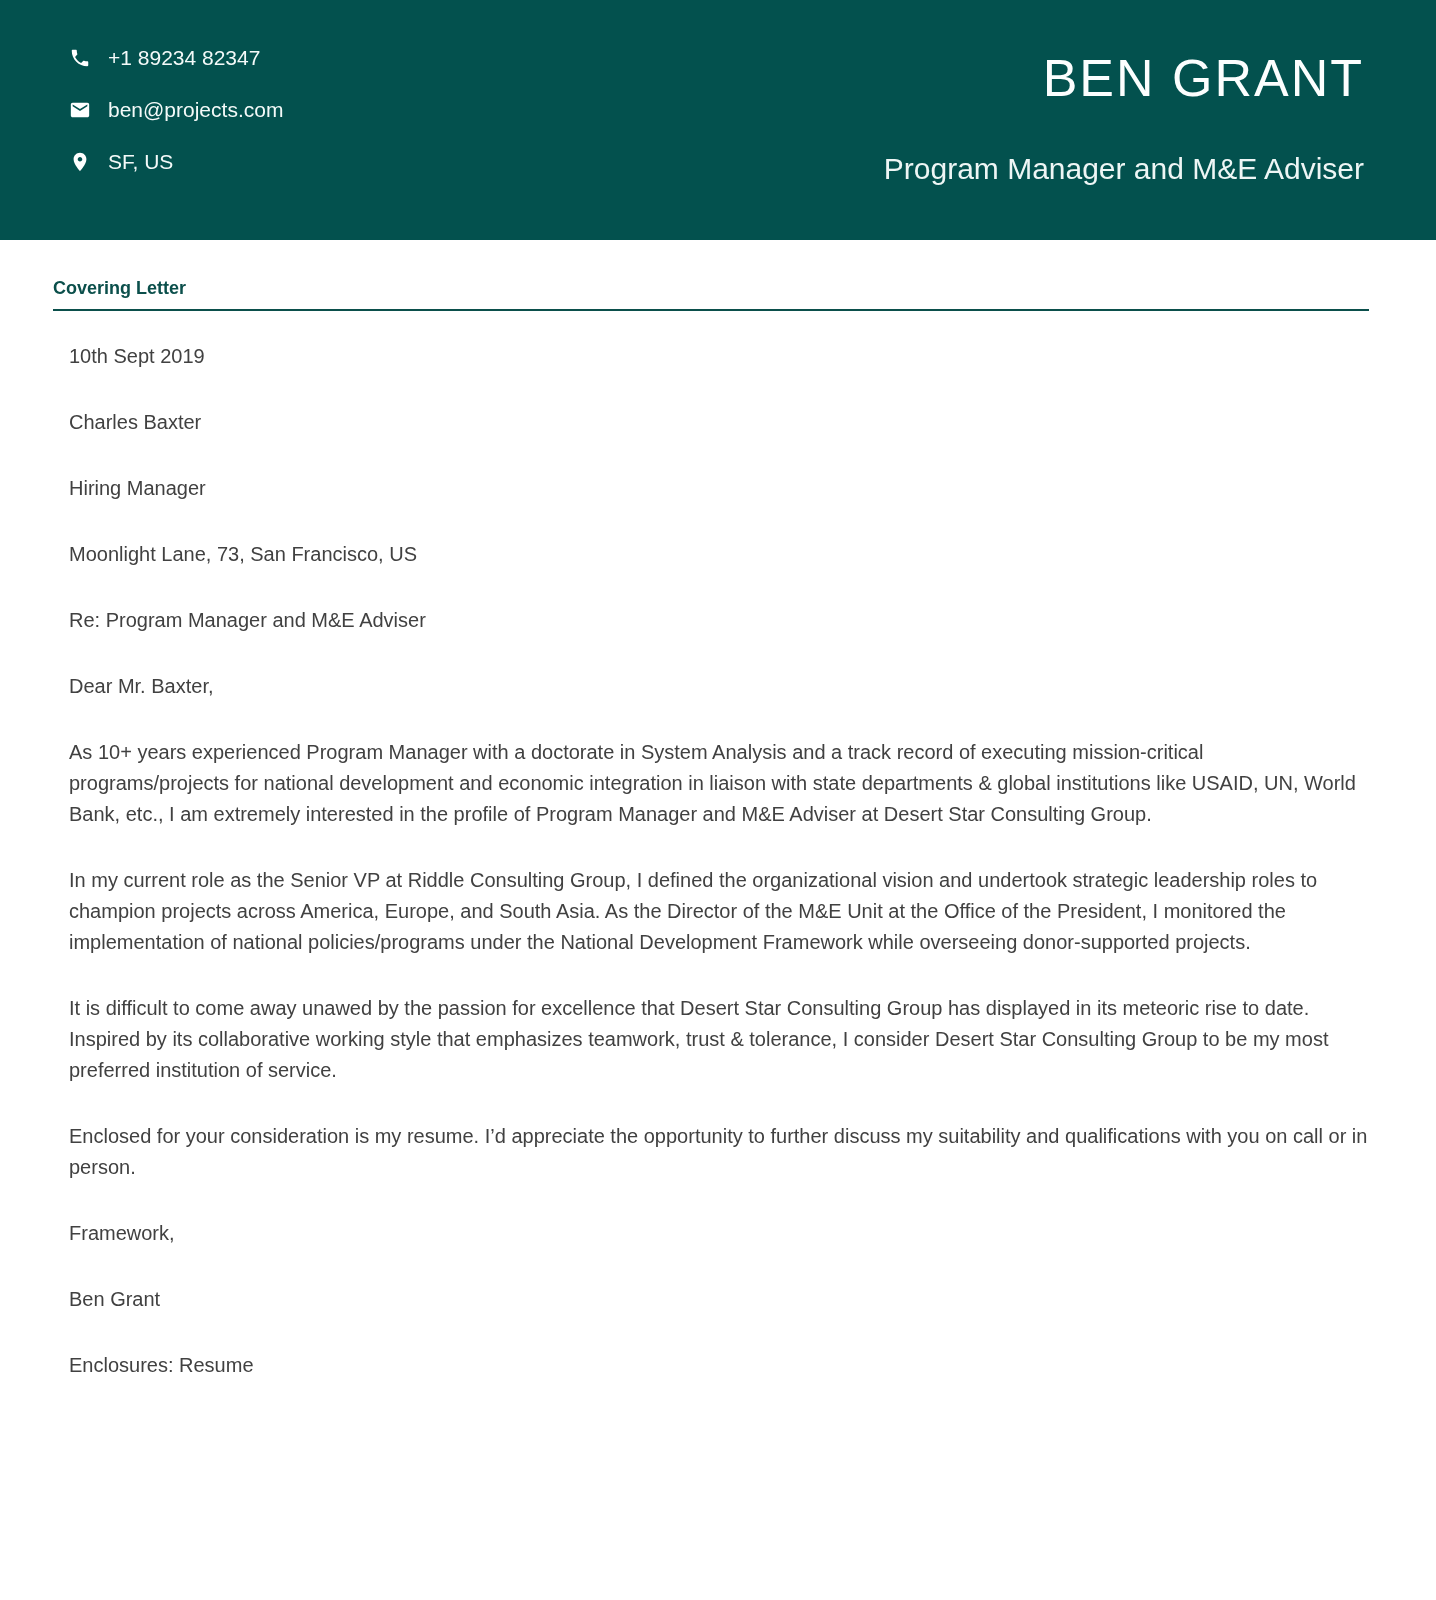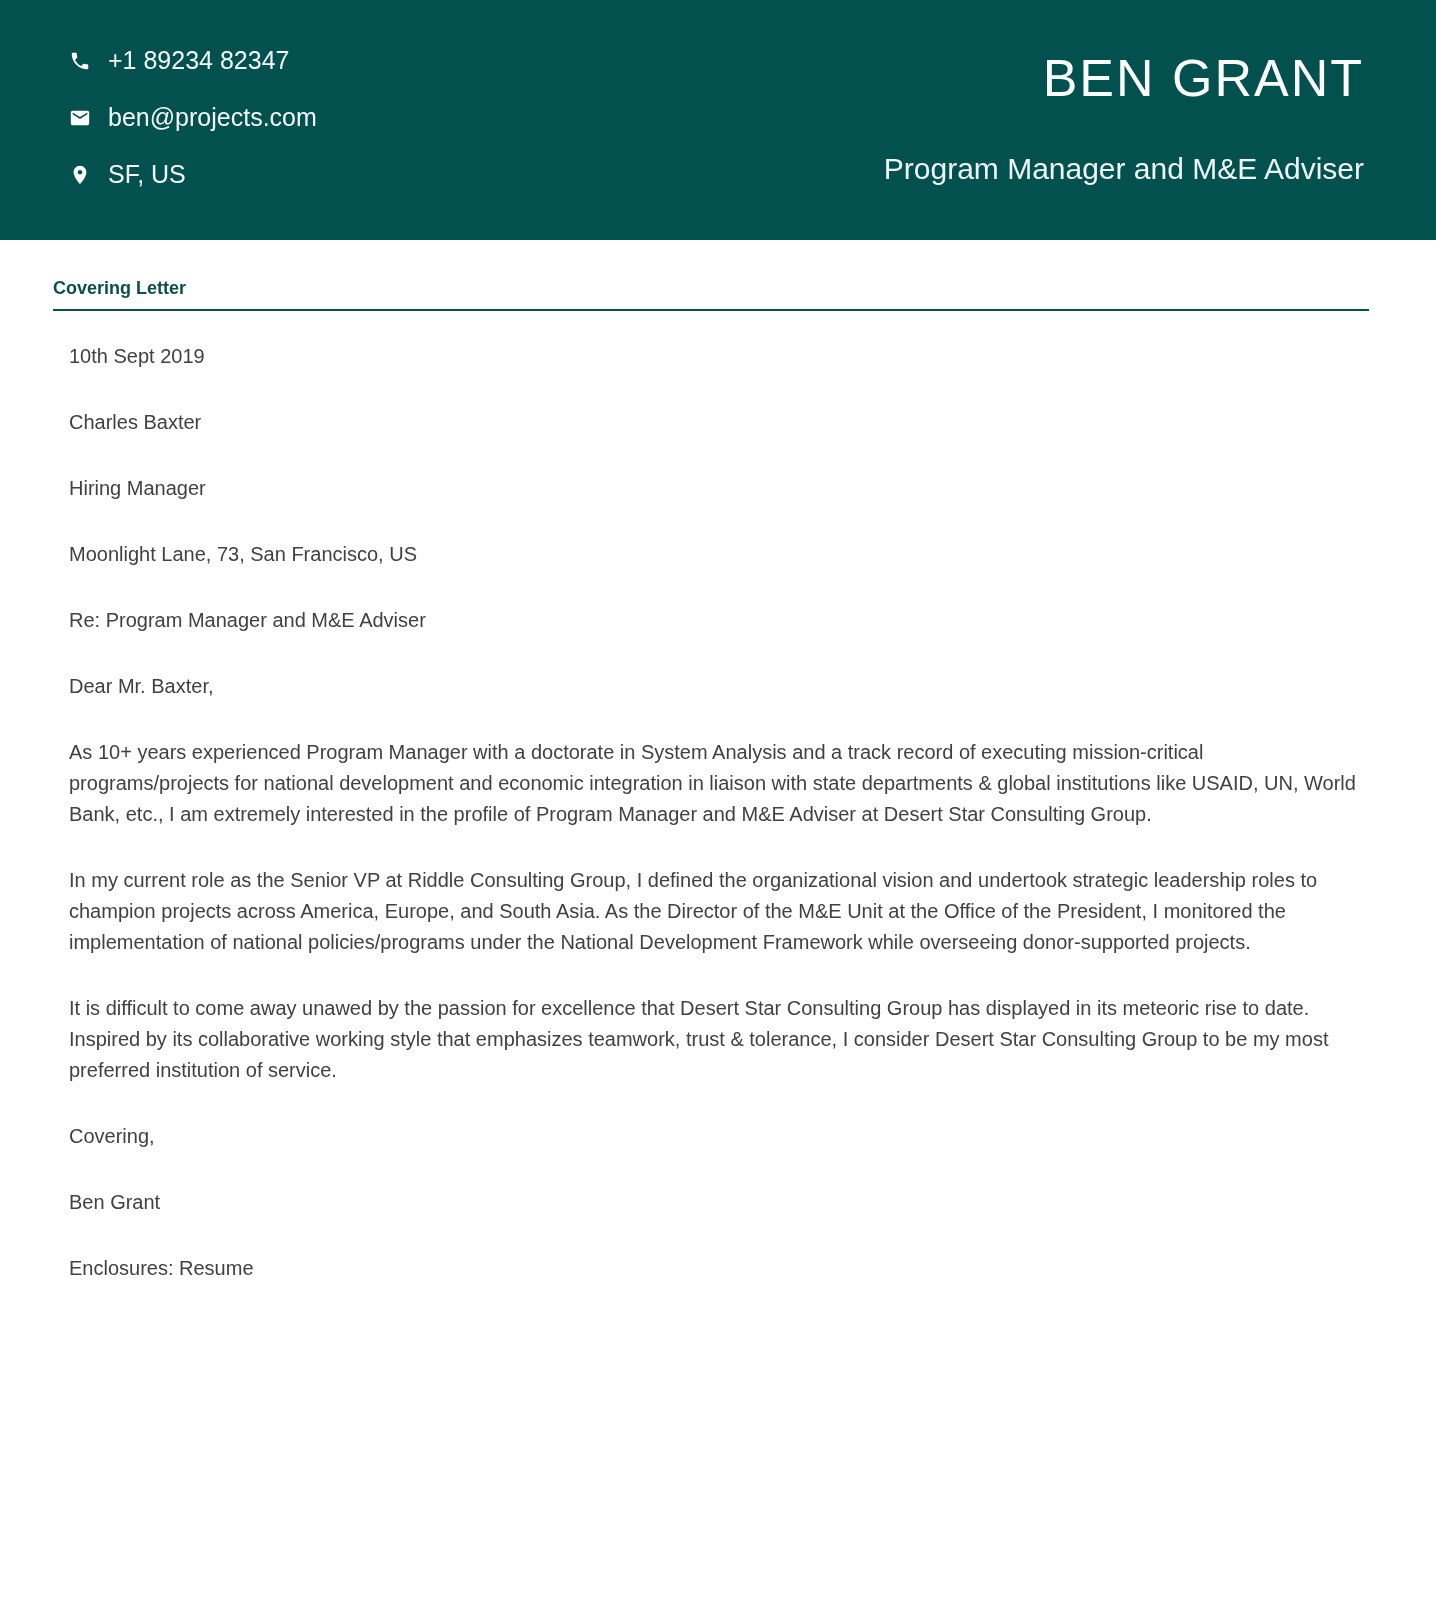--- a/index.html
+++ b/index.html
@@ -17,21 +17,21 @@
   }
   
   .header{
     width:100%;height:240px;
     background:var(--header-bg,#03514e);
     color:#f4faf9;
     display:flex;justify-content:space-between;
     padding:46px 72px 0 68px;
   }
   .contacts{display:flex;flex-direction:column;gap:28px;}
-  .contact-row{display:flex;align-items:center;gap:16px;font-size:25px;}
+  .contact-row{display:flex;align-items:center;gap:16px;font-size:21px;}
   .contact-row .icon{width:24px;height:24px;display:inline-flex;align-items:center;justify-content:center;}
   .contact-row svg{width:22px;height:22px;fill:#ffffff;}
   .identity{text-align:right;}
   .name{
     font-size:52px;
     font-weight:400;
     letter-spacing:2px;
     line-height:1;
     margin-top:6px;
     color:#fcfefe;
@@ -108,18 +108,19 @@
 
     <p>10th Sept 2019</p>
     <p>Charles Baxter</p>
     <p>Hiring Manager</p>
     <p>Moonlight Lane, 73, San Francisco, US</p>
     <p>Re: Program Manager and M&amp;E Adviser</p>
     <p>Dear Mr. Baxter,</p>
     <p>As 10+ years experienced Program Manager with a doctorate in System Analysis and a track record of executing mission-critical programs/projects for national development and economic integration in liaison with state departments &amp; global institutions like USAID, UN, World Bank, etc., I am extremely interested in the profile of Program Manager and M&amp;E Adviser at Desert Star Consulting Group.</p>
     <p>In my current role as the Senior VP at Riddle Consulting Group, I defined the organizational vision and undertook strategic leadership roles to champion projects across America, Europe, and South Asia. As the Director of the M&amp;E Unit at the Office of the President, I monitored the implementation of national policies/programs under the National Development Framework while overseeing donor-supported projects.</p>
     <p>It is difficult to come away unawed by the passion for excellence that Desert Star Consulting Group has displayed in its meteoric rise to date. Inspired by its collaborative working style that emphasizes teamwork, trust &amp; tolerance, I consider Desert Star Consulting Group to be my most preferred institution of service.</p>
-    <p>Covering,</p>
+    <p>Enclosed for your consideration is my resume. I’d appreciate the opportunity to further discuss my suitability and qualifications with you on call or in person.</p>
+    <p>Framework,</p>
     <p>Ben Grant</p>
     <p>Enclosures: Resume</p>
   </div>
 
 </div>
 
 </body></html>

